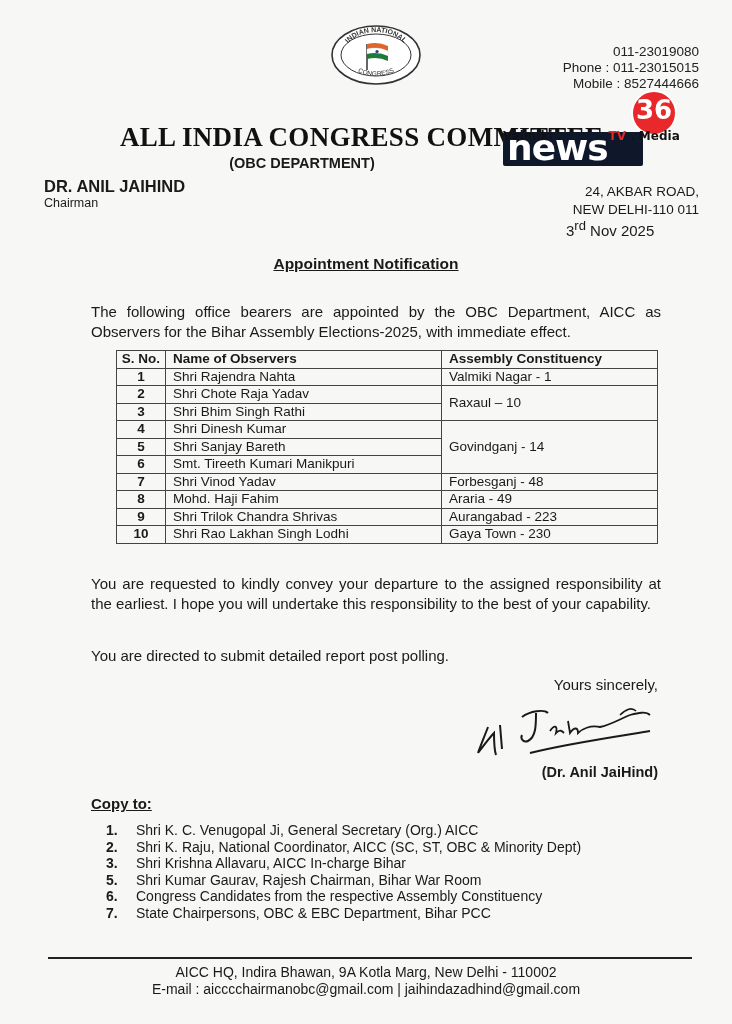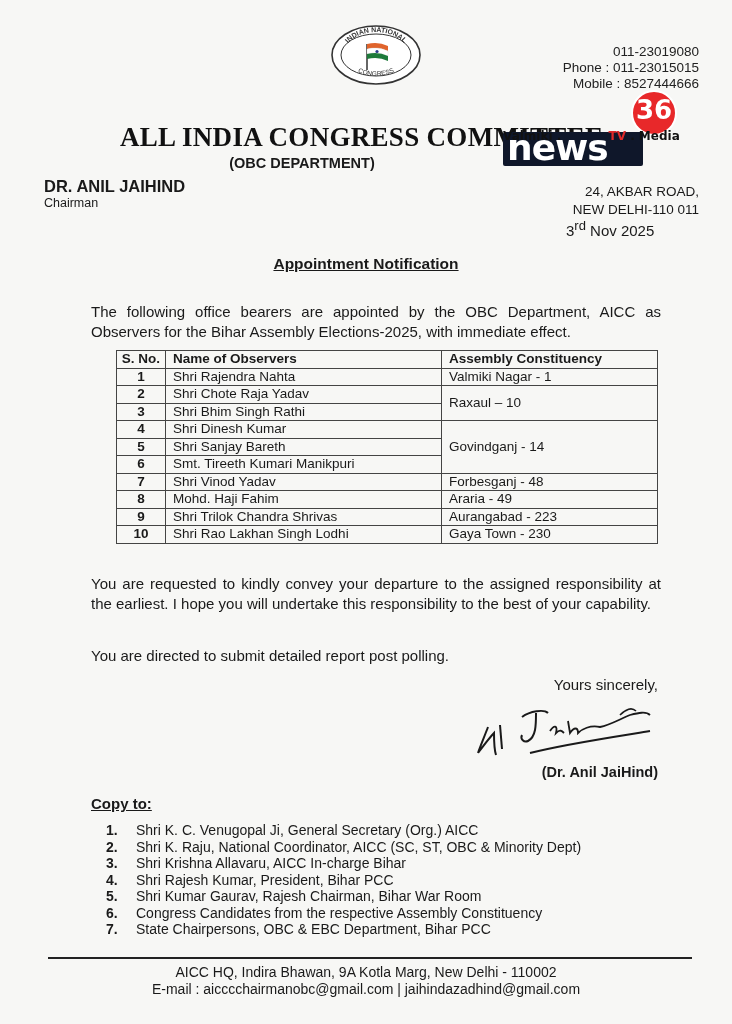--- a/index.html
+++ b/index.html
@@ -188,21 +188,20 @@
   <path d="M60,58 C90,50 130,44 180,36" fill="none" stroke="#1a1a1a" stroke-width="2"></path>
 </svg>
 
 <div class="abs signame">(Dr. Anil JaiHind)</div>
 
 <div class="abs copy-h">Copy to:</div>
 <ul class="abs copy-list">
   <li><span class="num">1.</span><span>Shri K. C. Venugopal Ji, General Secretary (Org.) AICC</span></li>
   <li><span class="num">2.</span><span>Shri K. Raju, National Coordinator, AICC (SC, ST, OBC &amp; Minority Dept)</span></li>
   <li><span class="num">3.</span><span>Shri Krishna Allavaru, AICC In-charge Bihar</span></li>
-  <li><span class="num">4.</span><span>Shri Rajesh Kumar, President, Bihar PCC</span></li>
   <li><span class="num">5.</span><span>Shri Kumar Gaurav, Rajesh Chairman, Bihar War Room</span></li>
   <li><span class="num">6.</span><span>Congress Candidates from the respective Assembly Constituency</span></li>
   <li><span class="num">7.</span><span>State Chairpersons, OBC &amp; EBC Department, Bihar PCC</span></li>
 </ul>
 
 <div class="abs rule"></div>
 <div class="abs foot foot1">AICC HQ, Indira Bhawan, 9A Kotla Marg, New Delhi - 110002</div>
 <div class="abs foot foot2">E-mail : aicccchairmanobc@gmail.com | jaihindazadhind@gmail.com</div>
 
 </body></html>

